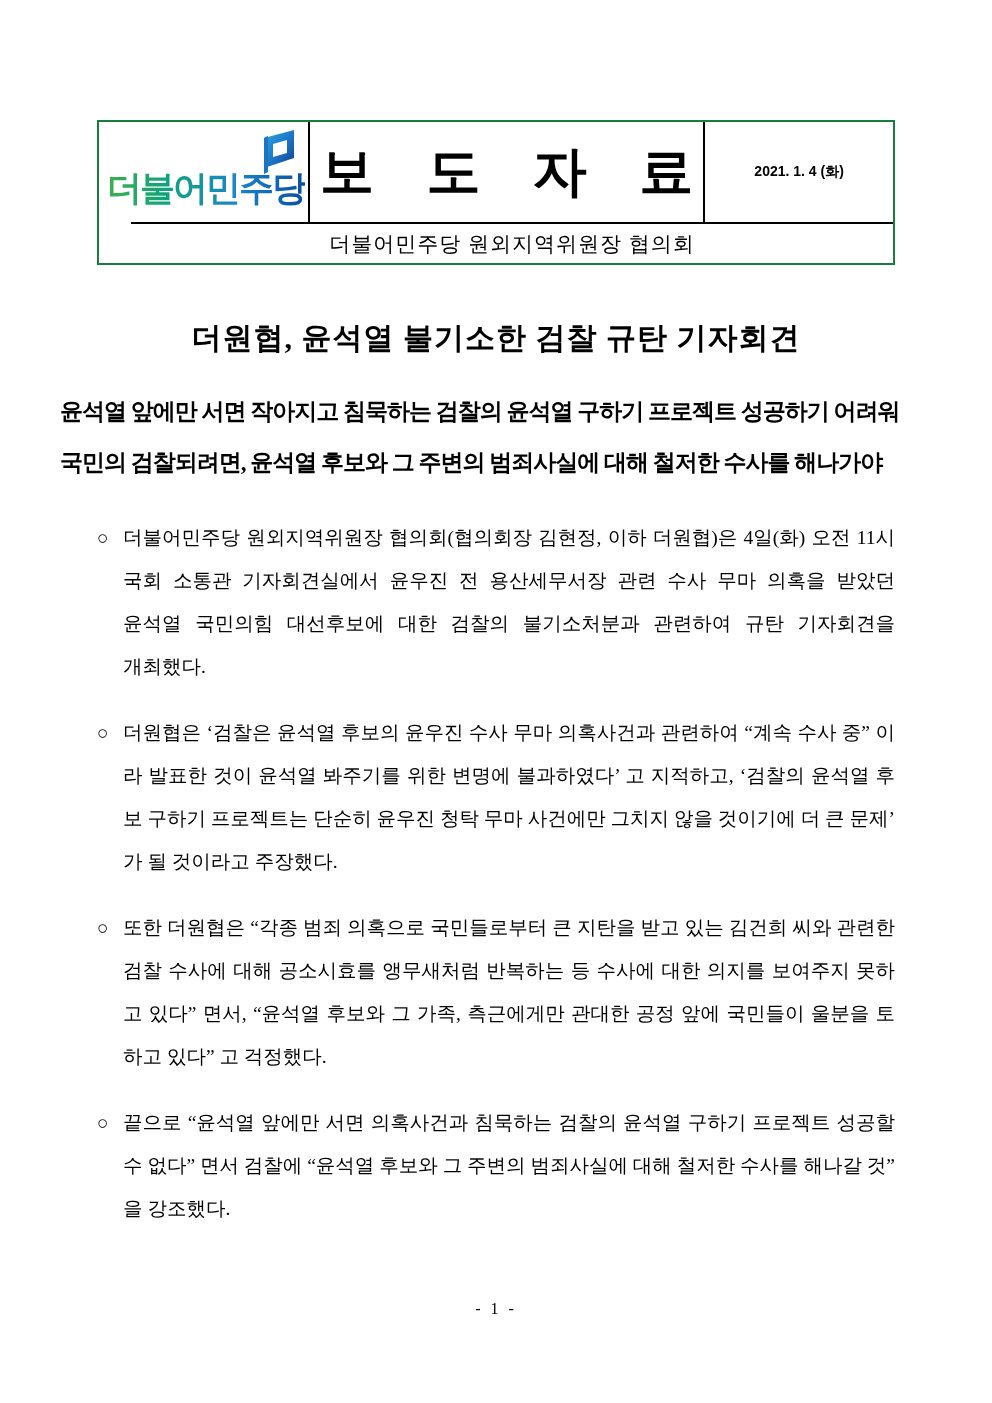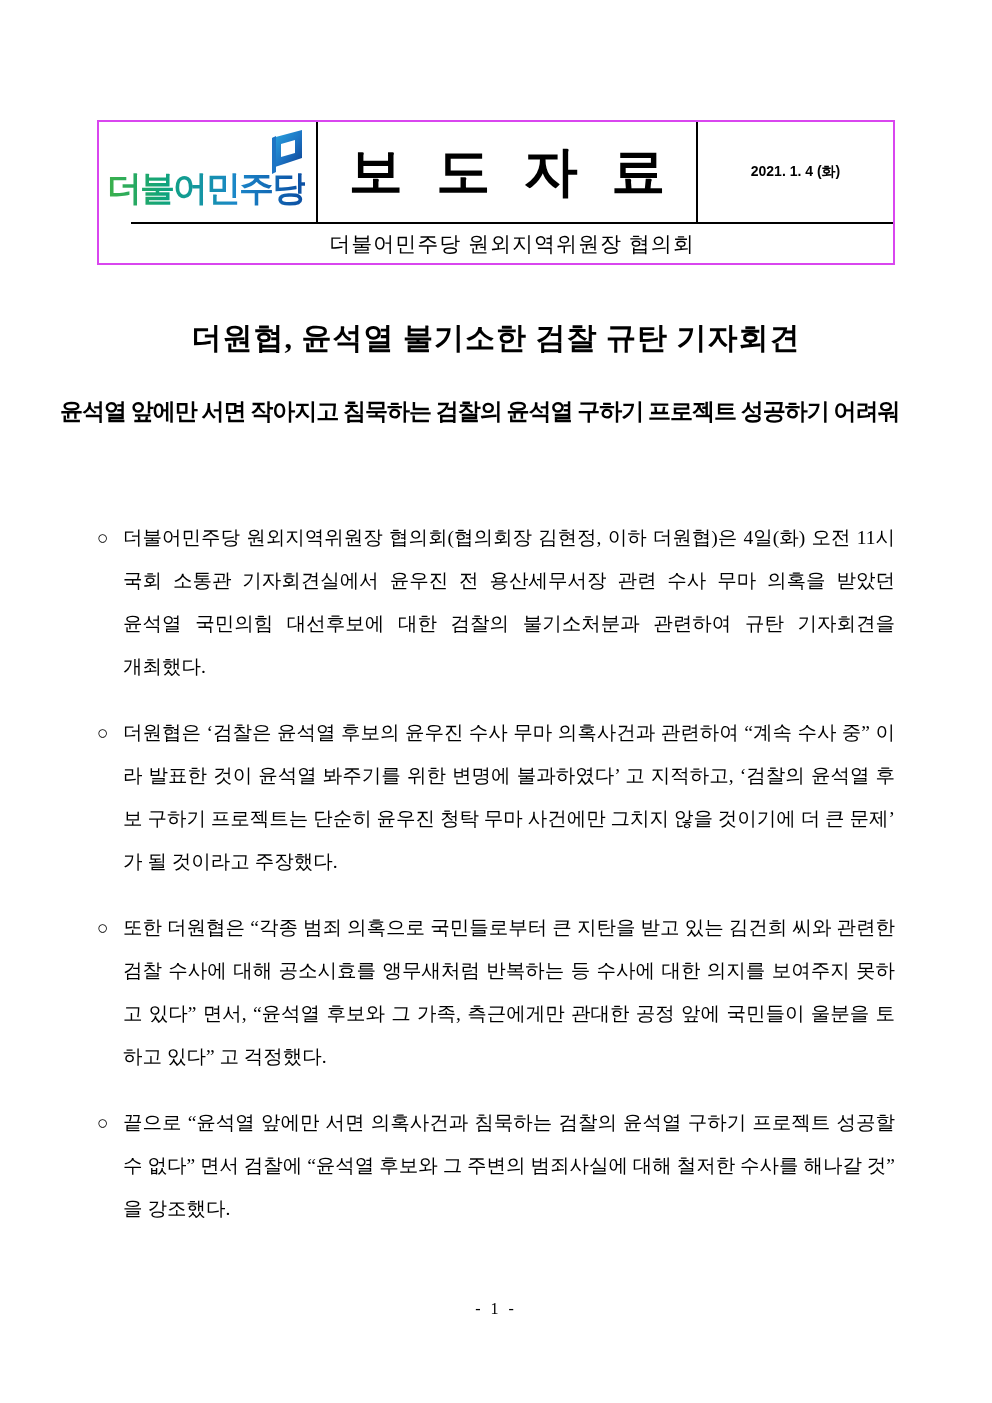--- a/index.html
+++ b/index.html
@@ -14,21 +14,21 @@
     font-family: "Liberation Serif", "DejaVu Serif", serif;
     overflow: hidden;
   }
 
   
   .header-box {
     position: absolute;
     left: 97px;
     top: 120px;
     width: 798px;
-    border: 2px solid #d946ef;
+    border: 2px solid #15803d;
   }
   .header-row1 { display: flex; height: 100px; }
   .logo-cell {
     width: 219px;
     border-right: 2px solid #000;
     position: relative;
     overflow: hidden;
   }
   .logo-text {
     position: absolute;
@@ -44,21 +44,21 @@
     color: transparent;
     white-space: nowrap;
   }
   .flag-icon { position: absolute; right: 10px; top: 6px; }
   .title-cell {
     flex: 1;
     border-right: 2px solid #000;
     display: flex;
     align-items: center;
     justify-content: center;
-    font-family: Liberation Serif, serif;
+    font-family: Liberation Mono, monospace;
     font-weight: 900;
     font-size: 54px;
     letter-spacing: 10px;
     padding-left: 10px;
     white-space: nowrap;
   }
   .date-cell {
     width: 195px;
     display: flex;
     align-items: center;
@@ -158,20 +158,21 @@
       <div class="title-cell">보 도 자 료</div>
       <div class="date-cell">2021. 1. 4 (화)</div>
     </div>
     <div class="header-row2">더불어민주당 원외지역위원장 협의회</div>
   </div>
 
   <div class="headline">더원협, 윤석열 불기소한 검찰 규탄 기자회견</div>
 
   <div class="subheads">
     <div class="sub-line">윤석열 앞에만 서면 작아지고 침묵하는 검찰의 윤석열 구하기 프로젝트 성공하기 어려워</div>
+    <div class="sub-line">국민의 검찰되려면, 윤석열 후보와 그 주변의 범죄사실에 대해 철저한 수사를 해나가야</div>
   </div>
 
   <div class="body-text">
     <div class="para">
       <span class="bullet">○</span>
       <span class="ptext">더불어민주당 원외지역위원장 협의회(협의회장 김현정, 이하 더원협)은 4일(화) 오전 11시 국회 소통관 기자회견실에서 윤우진 전 용산세무서장 관련 수사 무마 의혹을 받았던 윤석열 국민의힘 대선후보에 대한 검찰의 불기소처분과 관련하여 규탄 기자회견을 개최했다.</span>
     </div>
     <div class="para">
       <span class="bullet">○</span>
       <span class="ptext">더원협은 ‘검찰은 윤석열 후보의 윤우진 수사 무마 의혹사건과 관련하여 “계속 수사 중” 이라 발표한 것이 윤석열 봐주기를 위한 변명에 불과하였다’ 고 지적하고, ‘검찰의 윤석열 후보 구하기 프로젝트는 단순히 윤우진 청탁 무마 사건에만 그치지 않을 것이기에 더 큰 문제’ 가 될 것이라고 주장했다.</span>

